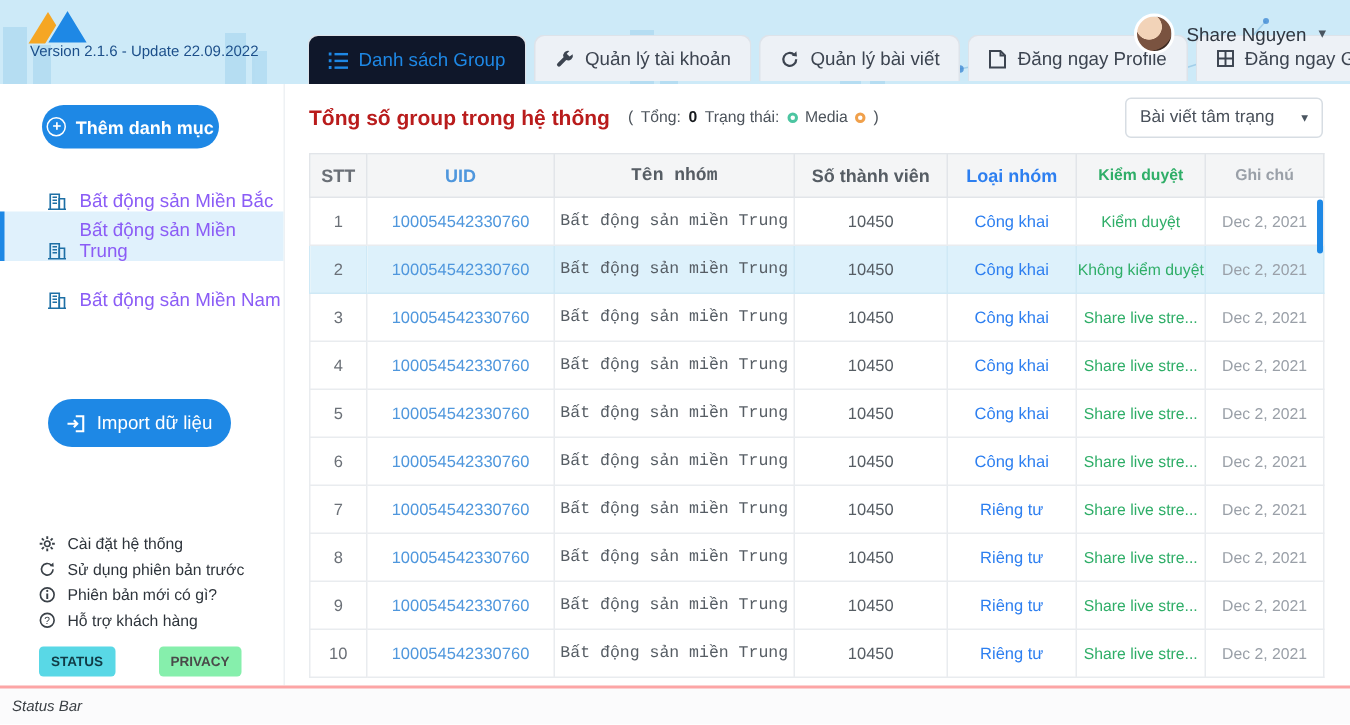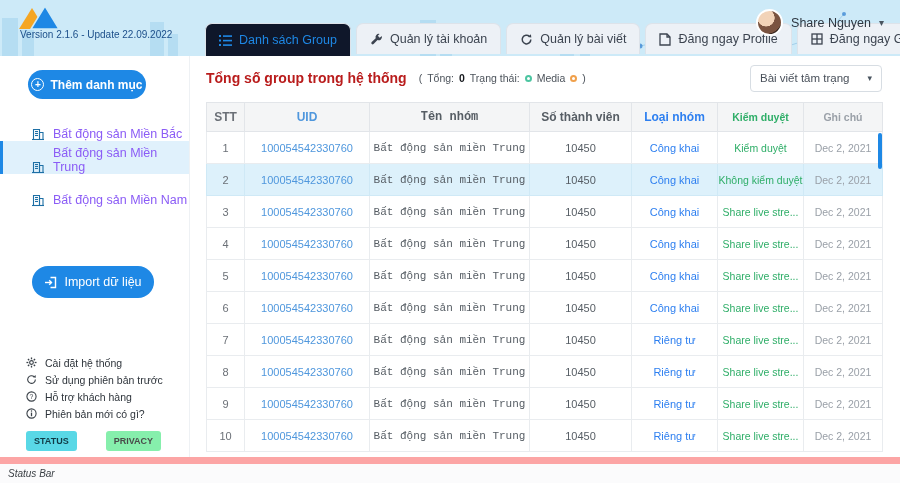--- a/index.html
+++ b/index.html
@@ -88,21 +88,21 @@
   .c-name { width:160px; color:#565d64;font-family:Liberation Mono, monospace; }
   .c-members { width:102px; color:#565d64; }
   .c-type { width:86px;  color:#2d7ff0; }
   .c-mod  { width:86px;  color:#2fae68; font-size:10.5px; }
   .c-note { width:79px;  color:#9aa0a8; font-size:10.5px; }
   .scroll-thumb { position:absolute; right:0; top:31px; width:4px; height:36px;
     background:#1e88e5; border-radius:2px; cursor:grab; }
 
   
   .status-bar { position:absolute; left:0; bottom:0; width:900px; height:26px;
-    background:#fbfbfc; border-top:7px solid #fca5a5; display:flex; align-items:center;
+    background:#fbfbfc; border-top:2px solid #fca5a5; display:flex; align-items:center;
     padding-left:8px; font-size:10px; font-style:italic; color:#3a3f44; }
 </style>
 </head>
 <body>
 
 <div class="app">
 
   <div class="top-header">
     <svg class="deco" style="right:0" width="270" height="56" viewBox="0 0 270 56">
       <g stroke="#7fb8de" stroke-width="1" opacity="0.55">
@@ -282,31 +282,31 @@
       <div class="foot-link">
         <svg width="11" height="11" viewBox="0 0 12 12">
           <path d="M10.2 6a4.2 4.2 0 1 1-1.3-3" fill="none" stroke="currentColor" stroke-width="1.2"></path>
           <polygon points="10.4,1 10.7,4.1 7.7,3.6" fill="currentColor"></polygon>
         </svg>
         <span>Sử dụng phiên bản trước</span>
       </div>
       <div class="foot-link">
         <svg width="11" height="11" viewBox="0 0 12 12">
           <circle cx="6" cy="6" r="5" fill="none" stroke="currentColor" stroke-width="1.2"></circle>
-          <text x="6" y="8.6" text-anchor="middle" font-size="7.5" fill="currentColor" font-family="Liberation Sans,DejaVu Sans,sans-serif">?</text>
-        </svg>
-        <span>Hỗ trợ khách hàng</span>
+          <line x1="6" y1="5" x2="6" y2="9" stroke="currentColor" stroke-width="1.4"></line>
+          <circle cx="6" cy="3.2" r="0.8" fill="currentColor"></circle>
+        </svg>
+        <span>Phiên bản mới có gì?</span>
       </div>
       <div class="foot-link">
         <svg width="11" height="11" viewBox="0 0 12 12">
           <circle cx="6" cy="6" r="5" fill="none" stroke="currentColor" stroke-width="1.2"></circle>
-          <line x1="6" y1="5" x2="6" y2="9" stroke="currentColor" stroke-width="1.4"></line>
-          <circle cx="6" cy="3.2" r="0.8" fill="currentColor"></circle>
-        </svg>
-        <span>Phiên bản mới có gì?</span>
+          <text x="6" y="8.6" text-anchor="middle" font-size="7.5" fill="currentColor" font-family="Liberation Sans,DejaVu Sans,sans-serif">?</text>
+        </svg>
+        <span>Hỗ trợ khách hàng</span>
       </div>
       <div class="badges">
         <button class="badge cyan">STATUS</button>
         <button class="badge gray">PRIVACY</button>
         <button class="badge gray">TERMS</button>
       </div>
     </div>
   </div>
 
   <div class="main">

